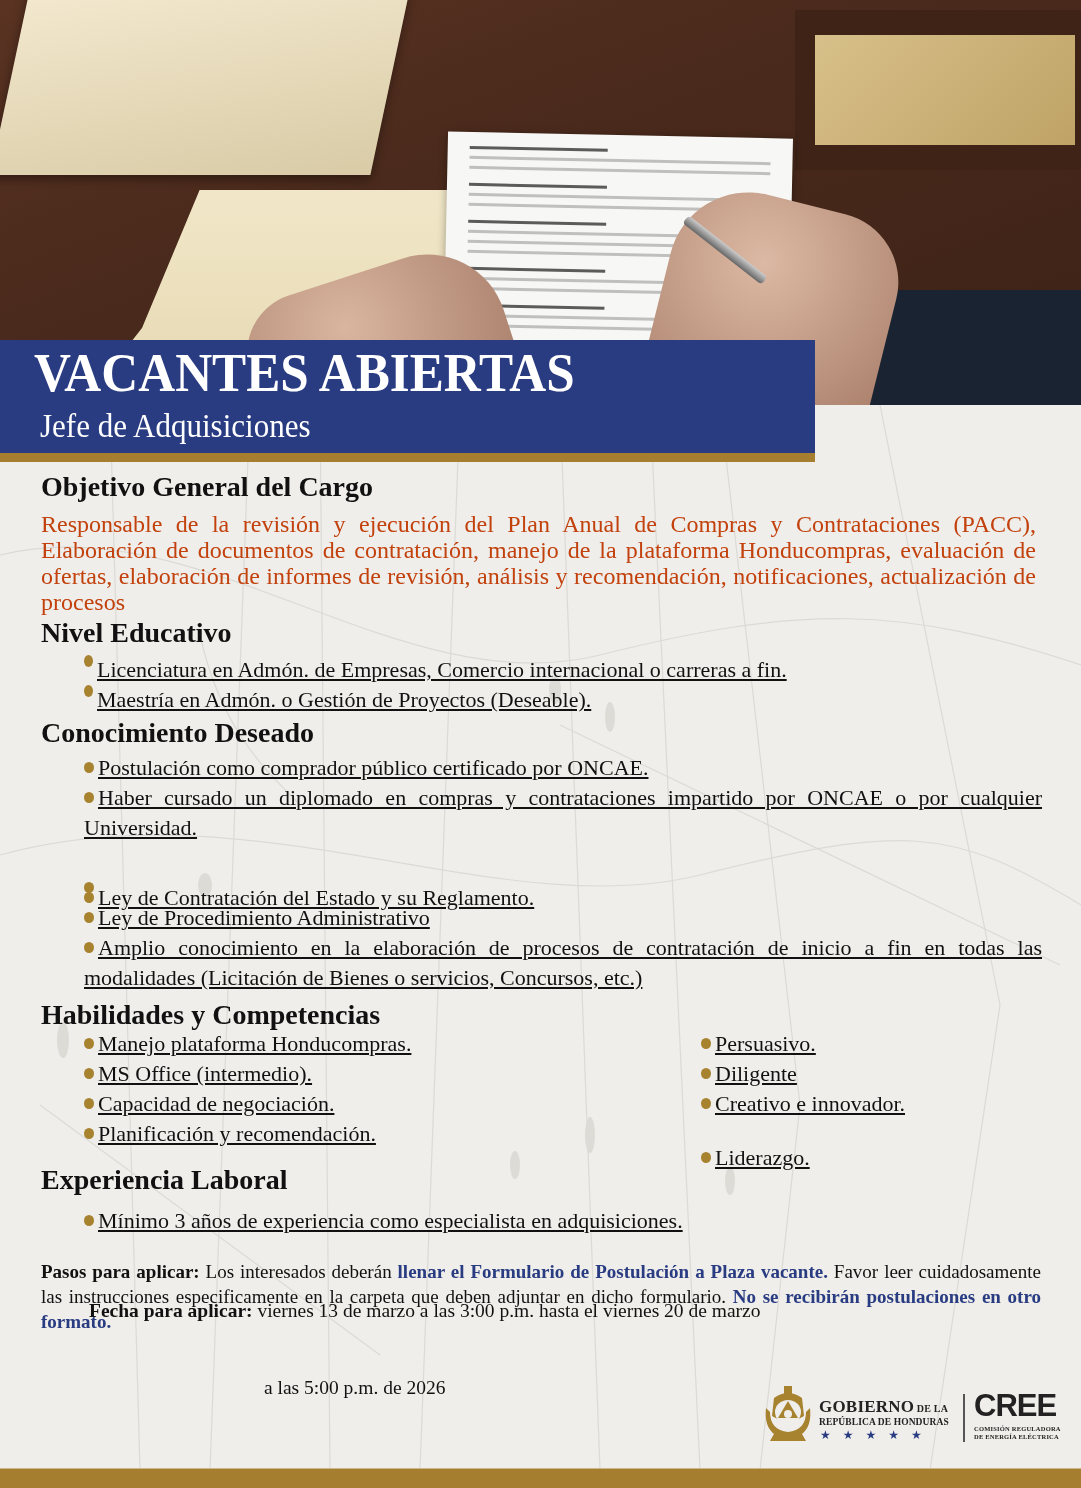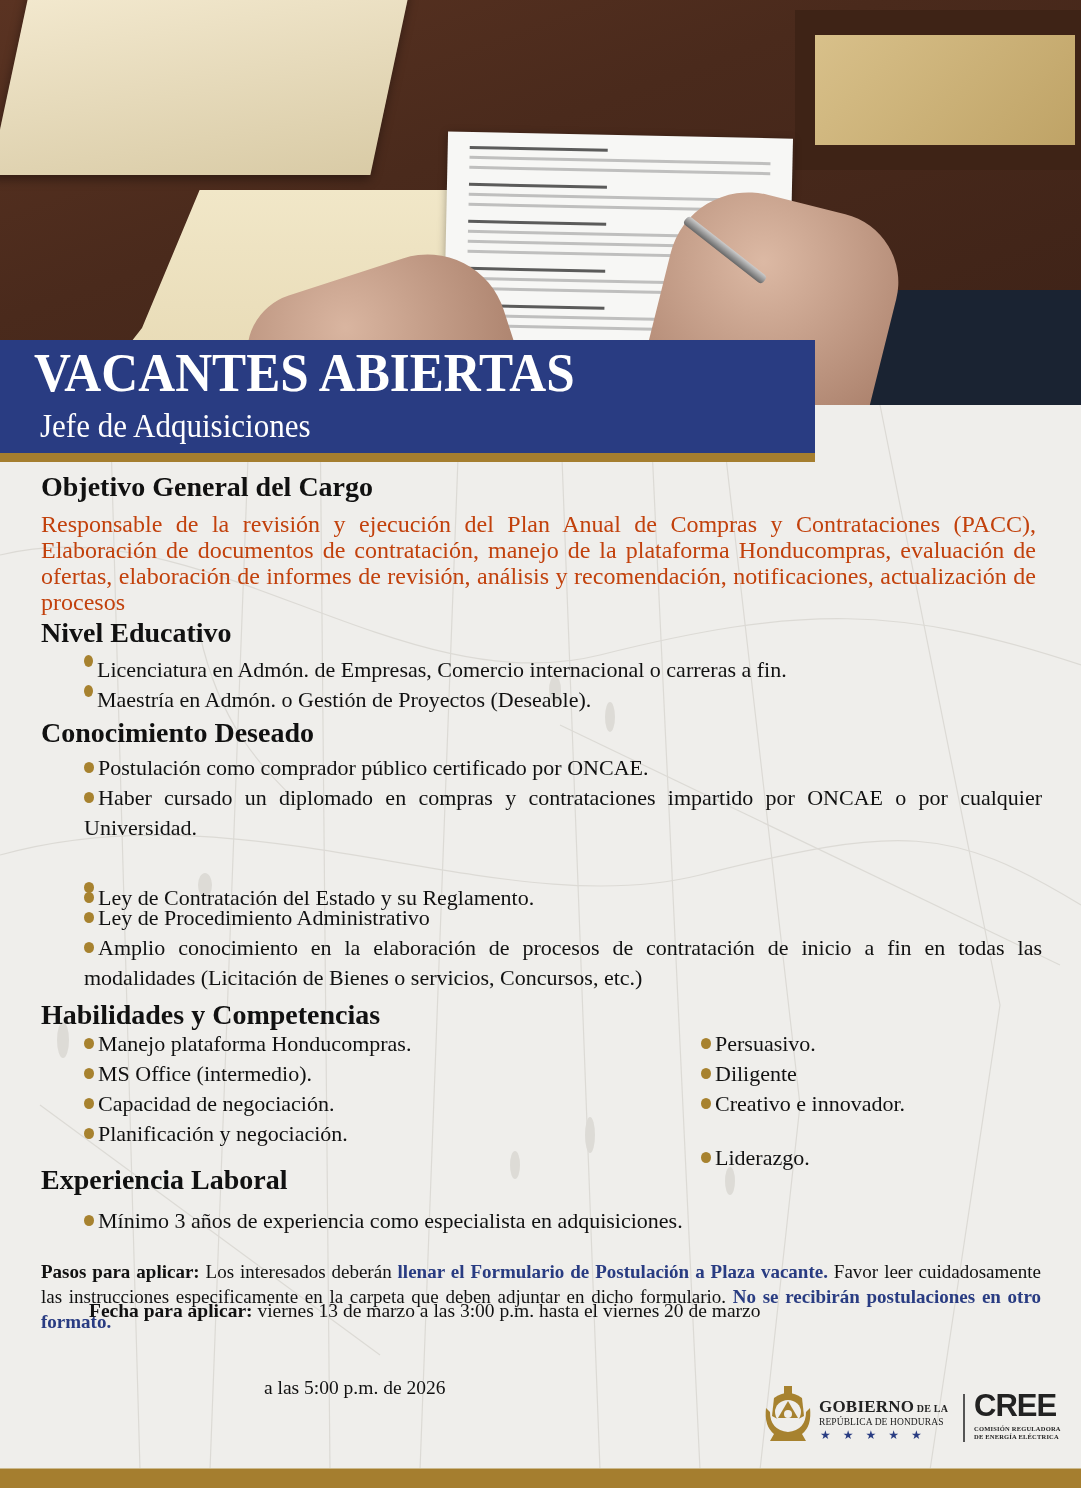--- a/index.html
+++ b/index.html
@@ -34,37 +34,37 @@
   
   .banner { position: absolute; left: 0; top: 340px; width: 815px; height: 113px; background: #293c82; z-index: 3; }
   .banner-stripe { position: absolute; left: 0; top: 453px; width: 815px; height: 9px; background: #a57e2f; z-index: 3; }
   .banner-title { position: absolute; left: 34px; top: 341px; font-size: 55px; font-weight: bold; color: #fff;
     letter-spacing: 0px; z-index: 4; transform: scaleX(0.93); transform-origin: left; line-height: 64px; }
   .banner-sub { position: absolute; left: 40px; top: 405px; font-size: 33px; color: #fff; z-index: 4; line-height: 42px; transform: scaleX(0.94); transform-origin: left; }
 
   .content { position: absolute; left: 0; top: 0; width: 1081px; z-index: 2; }
   .h { position: absolute; left: 41px; font-size: 28px; font-weight: bold; line-height: 32px; color: #111; }
   .p { position: absolute; left: 41px; width: 995px; font-size: 24px; line-height: 26px; text-align: justify; color: #c2410c; }
-  .li { position: absolute; font-size: 22px; line-height: 30px; color: #111; }
+  .li { position: absolute; font-size: 22px; line-height: 30px; color: #111; text-decoration: underline; }
   .li .dot { display: inline-block; width: 10px; height: 11px; border-radius: 50%; background: #a7822f; margin-right: 4px; vertical-align: 2px; }
   .li .dot.up { vertical-align: 10px; height: 12px; width: 9px; }
   .li .txt { display: inline; }
   .wrap { width: 940px; text-align: justify; }
   .small { position: absolute; left: 41px; width: 1000px; font-size: 19px; line-height: 25px; text-align: justify; }
   .small b { font-weight: bold; }
   .blue { color: #293c82; font-weight: bold; }
   .date { position: absolute; left: 41px; font-size: 19.5px; line-height: 25px; }
 
   .footer-bar { position: absolute; left: 0; top: 1468px; width: 1081px; height: 20px; background: #a57e2f; z-index: 3; border-top: 1px solid #cbb98d; }
 
   .logos { position: absolute; left: 764px; top: 1384px; width: 300px; height: 62px; z-index: 3; }
   .crest { position: absolute; left: 0; top: 2px; width: 48px; height: 58px; }
   .gob1 { position: absolute; left: 55px; top: 13px; font-size: 17px; font-weight: bold; color: #222; letter-spacing: .2px; }
   .gob1 small { font-size: 10px; font-weight: bold; }
-  .gob2 { position: absolute; left: 55px; top: 33px; font-size: 9.5px; font-weight: normal; color: #222; letter-spacing: .1px; }
+  .gob2 { position: absolute; left: 55px; top: 33px; font-size: 9.5px; font-weight: bold; color: #222; letter-spacing: .1px; }
   .stars { position: absolute; left: 56px; top: 44px; font-size: 12px; color: #293c82; letter-spacing: 12px; }
   .vline { position: absolute; left: 199px; top: 10px; width: 2px; height: 48px; background: #555; }
   .cree { position: absolute; left: 210px; top: 4px; font-family: "Liberation Sans", "DejaVu Sans", sans-serif; font-size: 31px; font-weight: bold; color: #222; letter-spacing: -1px; }
   .cree-sub { position: absolute; left: 210px; top: 41px; font-size: 6.5px; font-weight: bold; color: #222; line-height: 8px; letter-spacing: .2px; }
 </style>
 </head>
 <body>
 
 <svg class="bgnet" viewBox="0 0 1081 1065" preserveAspectRatio="none">
   <g stroke="#dcdad5" stroke-width="1.2" fill="none">
@@ -165,21 +165,21 @@
   <div class="li" style="left:84px; top:1029px;">
     <span class="dot"></span><span class="txt">Manejo plataforma Honducompras.</span>
   </div>
   <div class="li" style="left:84px; top:1059px;">
     <span class="dot"></span><span class="txt">MS Office (intermedio).</span>
   </div>
   <div class="li" style="left:84px; top:1089px;">
     <span class="dot"></span><span class="txt">Capacidad de negociación.</span>
   </div>
   <div class="li" style="left:84px; top:1119px;">
-    <span class="dot"></span><span class="txt">Planificación y negociación.</span>
+    <span class="dot"></span><span class="txt">Planificación y recomendación.</span>
   </div>
   <div class="li" style="left:701px; top:1029px;">
     <span class="dot"></span><span class="txt">Persuasivo.</span>
   </div>
   <div class="li" style="left:701px; top:1059px;">
     <span class="dot"></span><span class="txt">Diligente</span>
   </div>
   <div class="li" style="left:701px; top:1089px;">
     <span class="dot"></span><span class="txt">Creativo e innovador.</span>
   </div>

